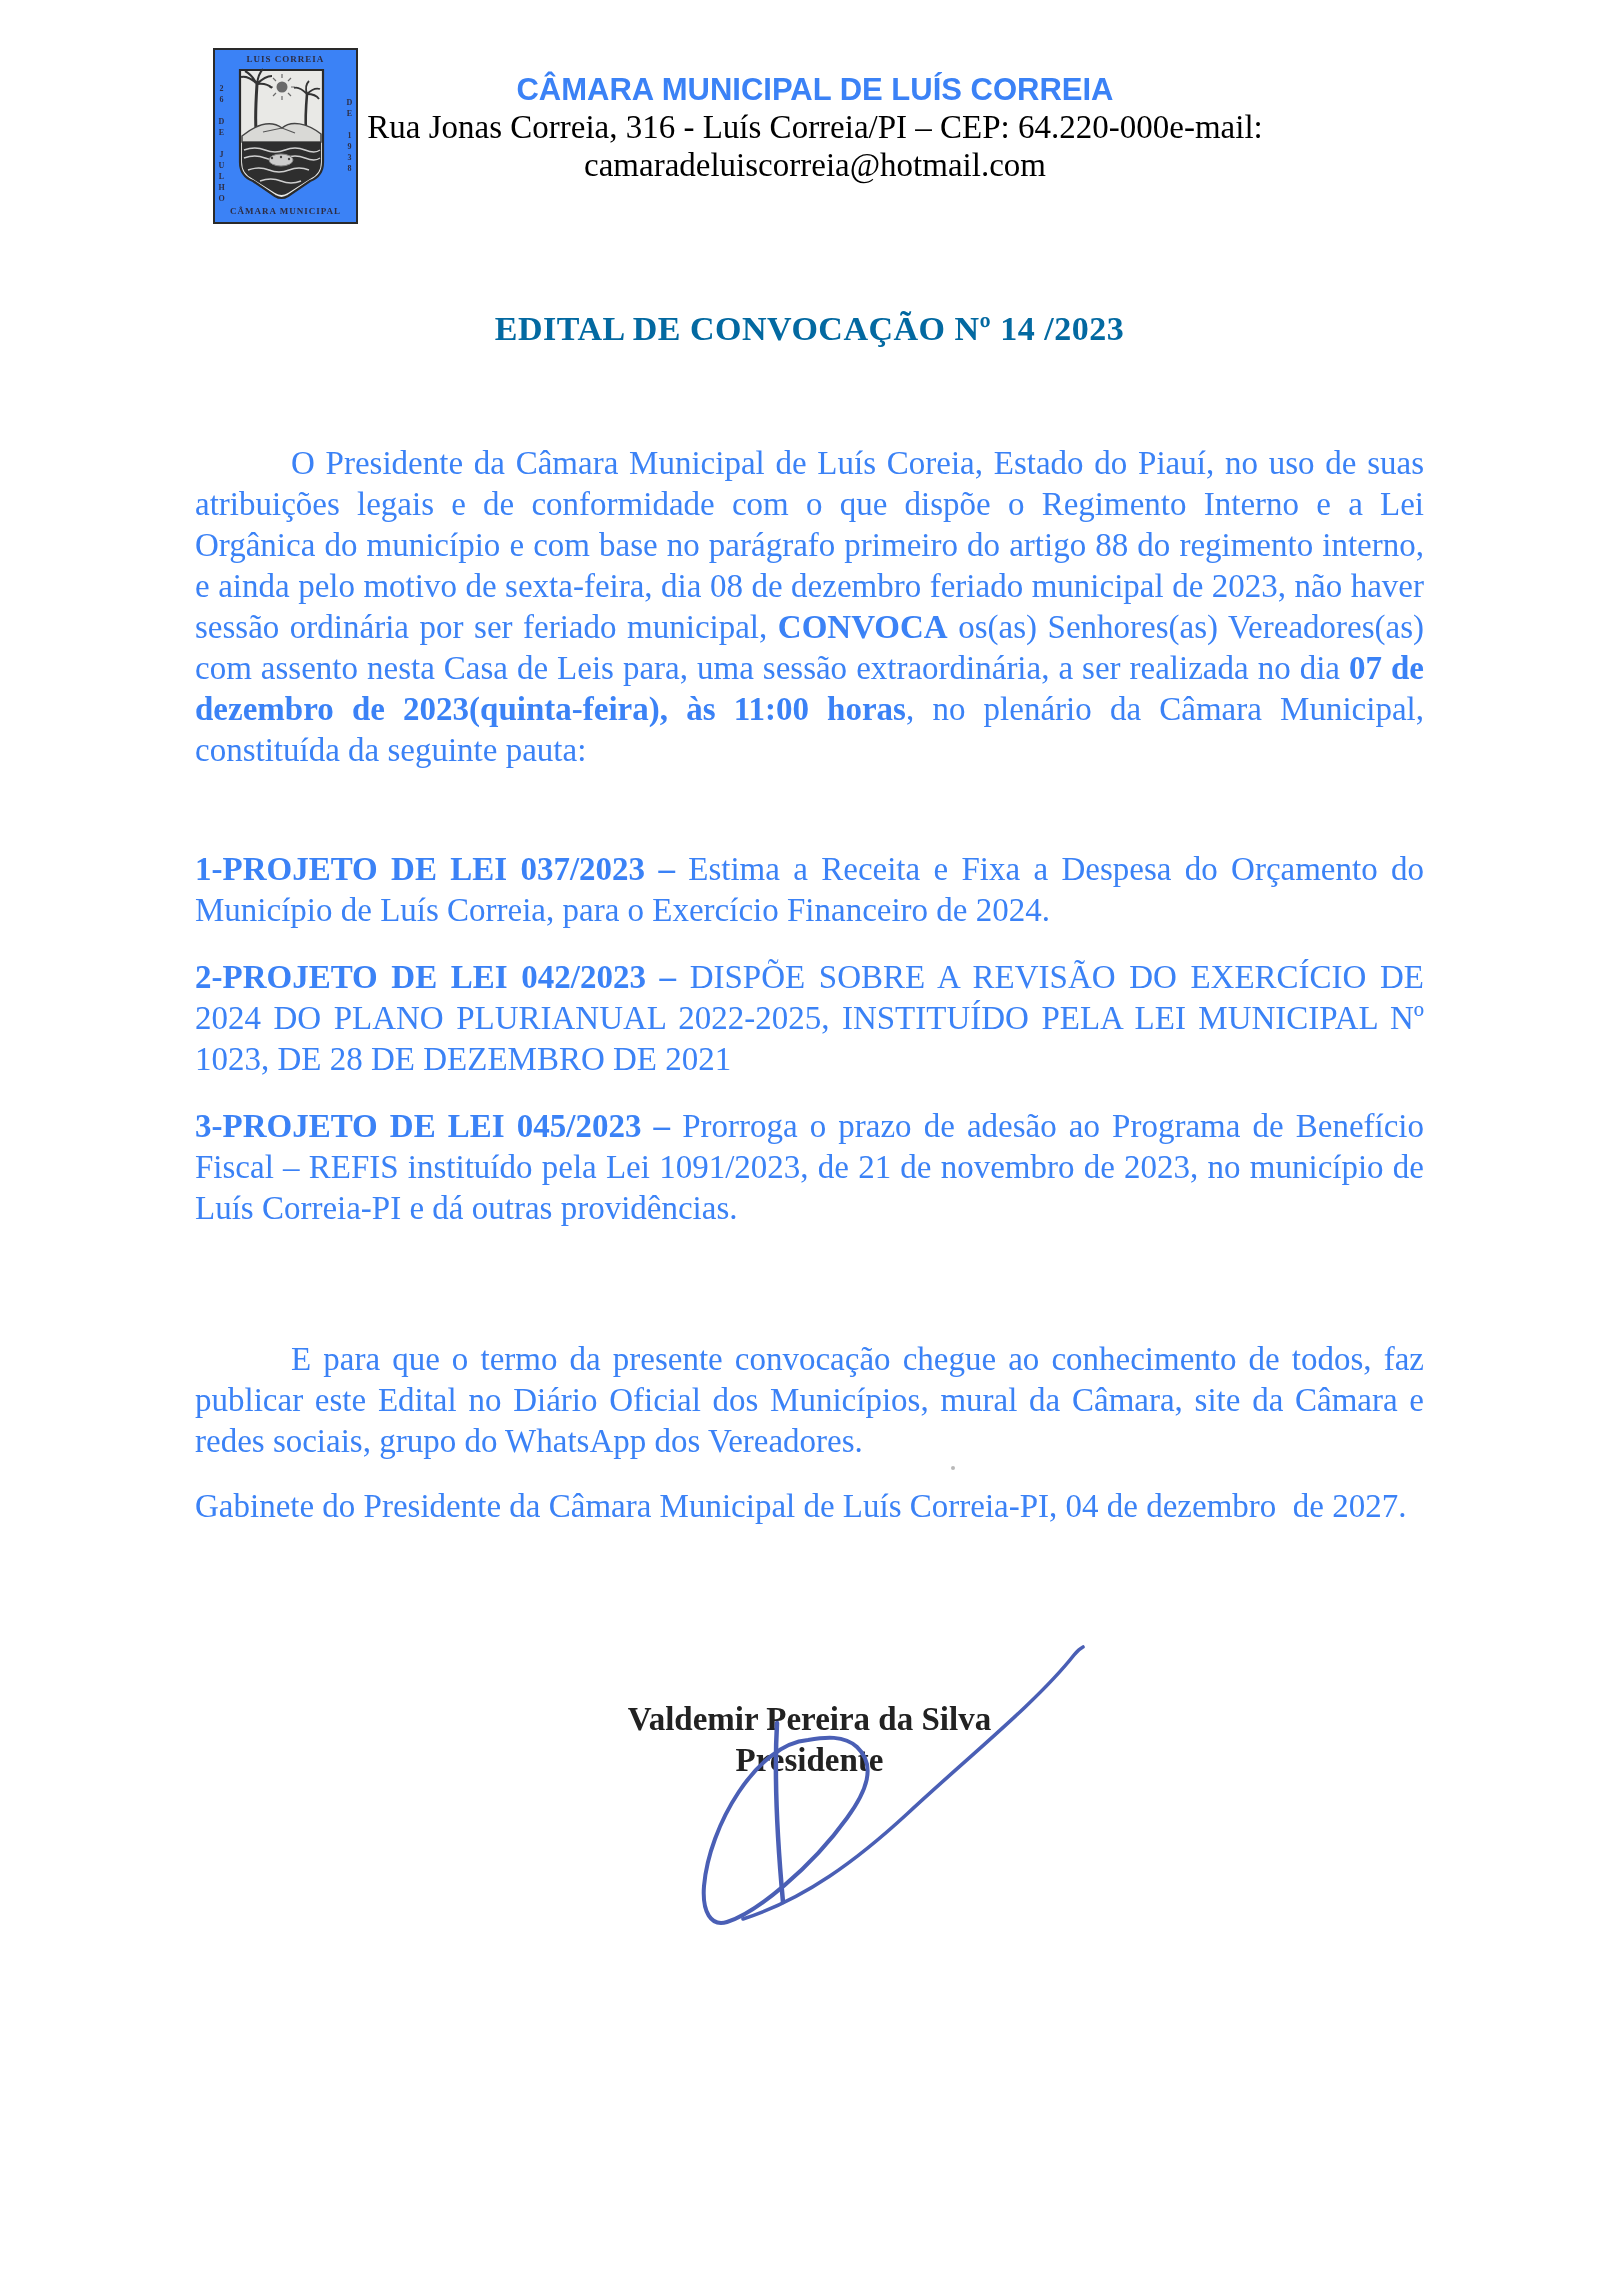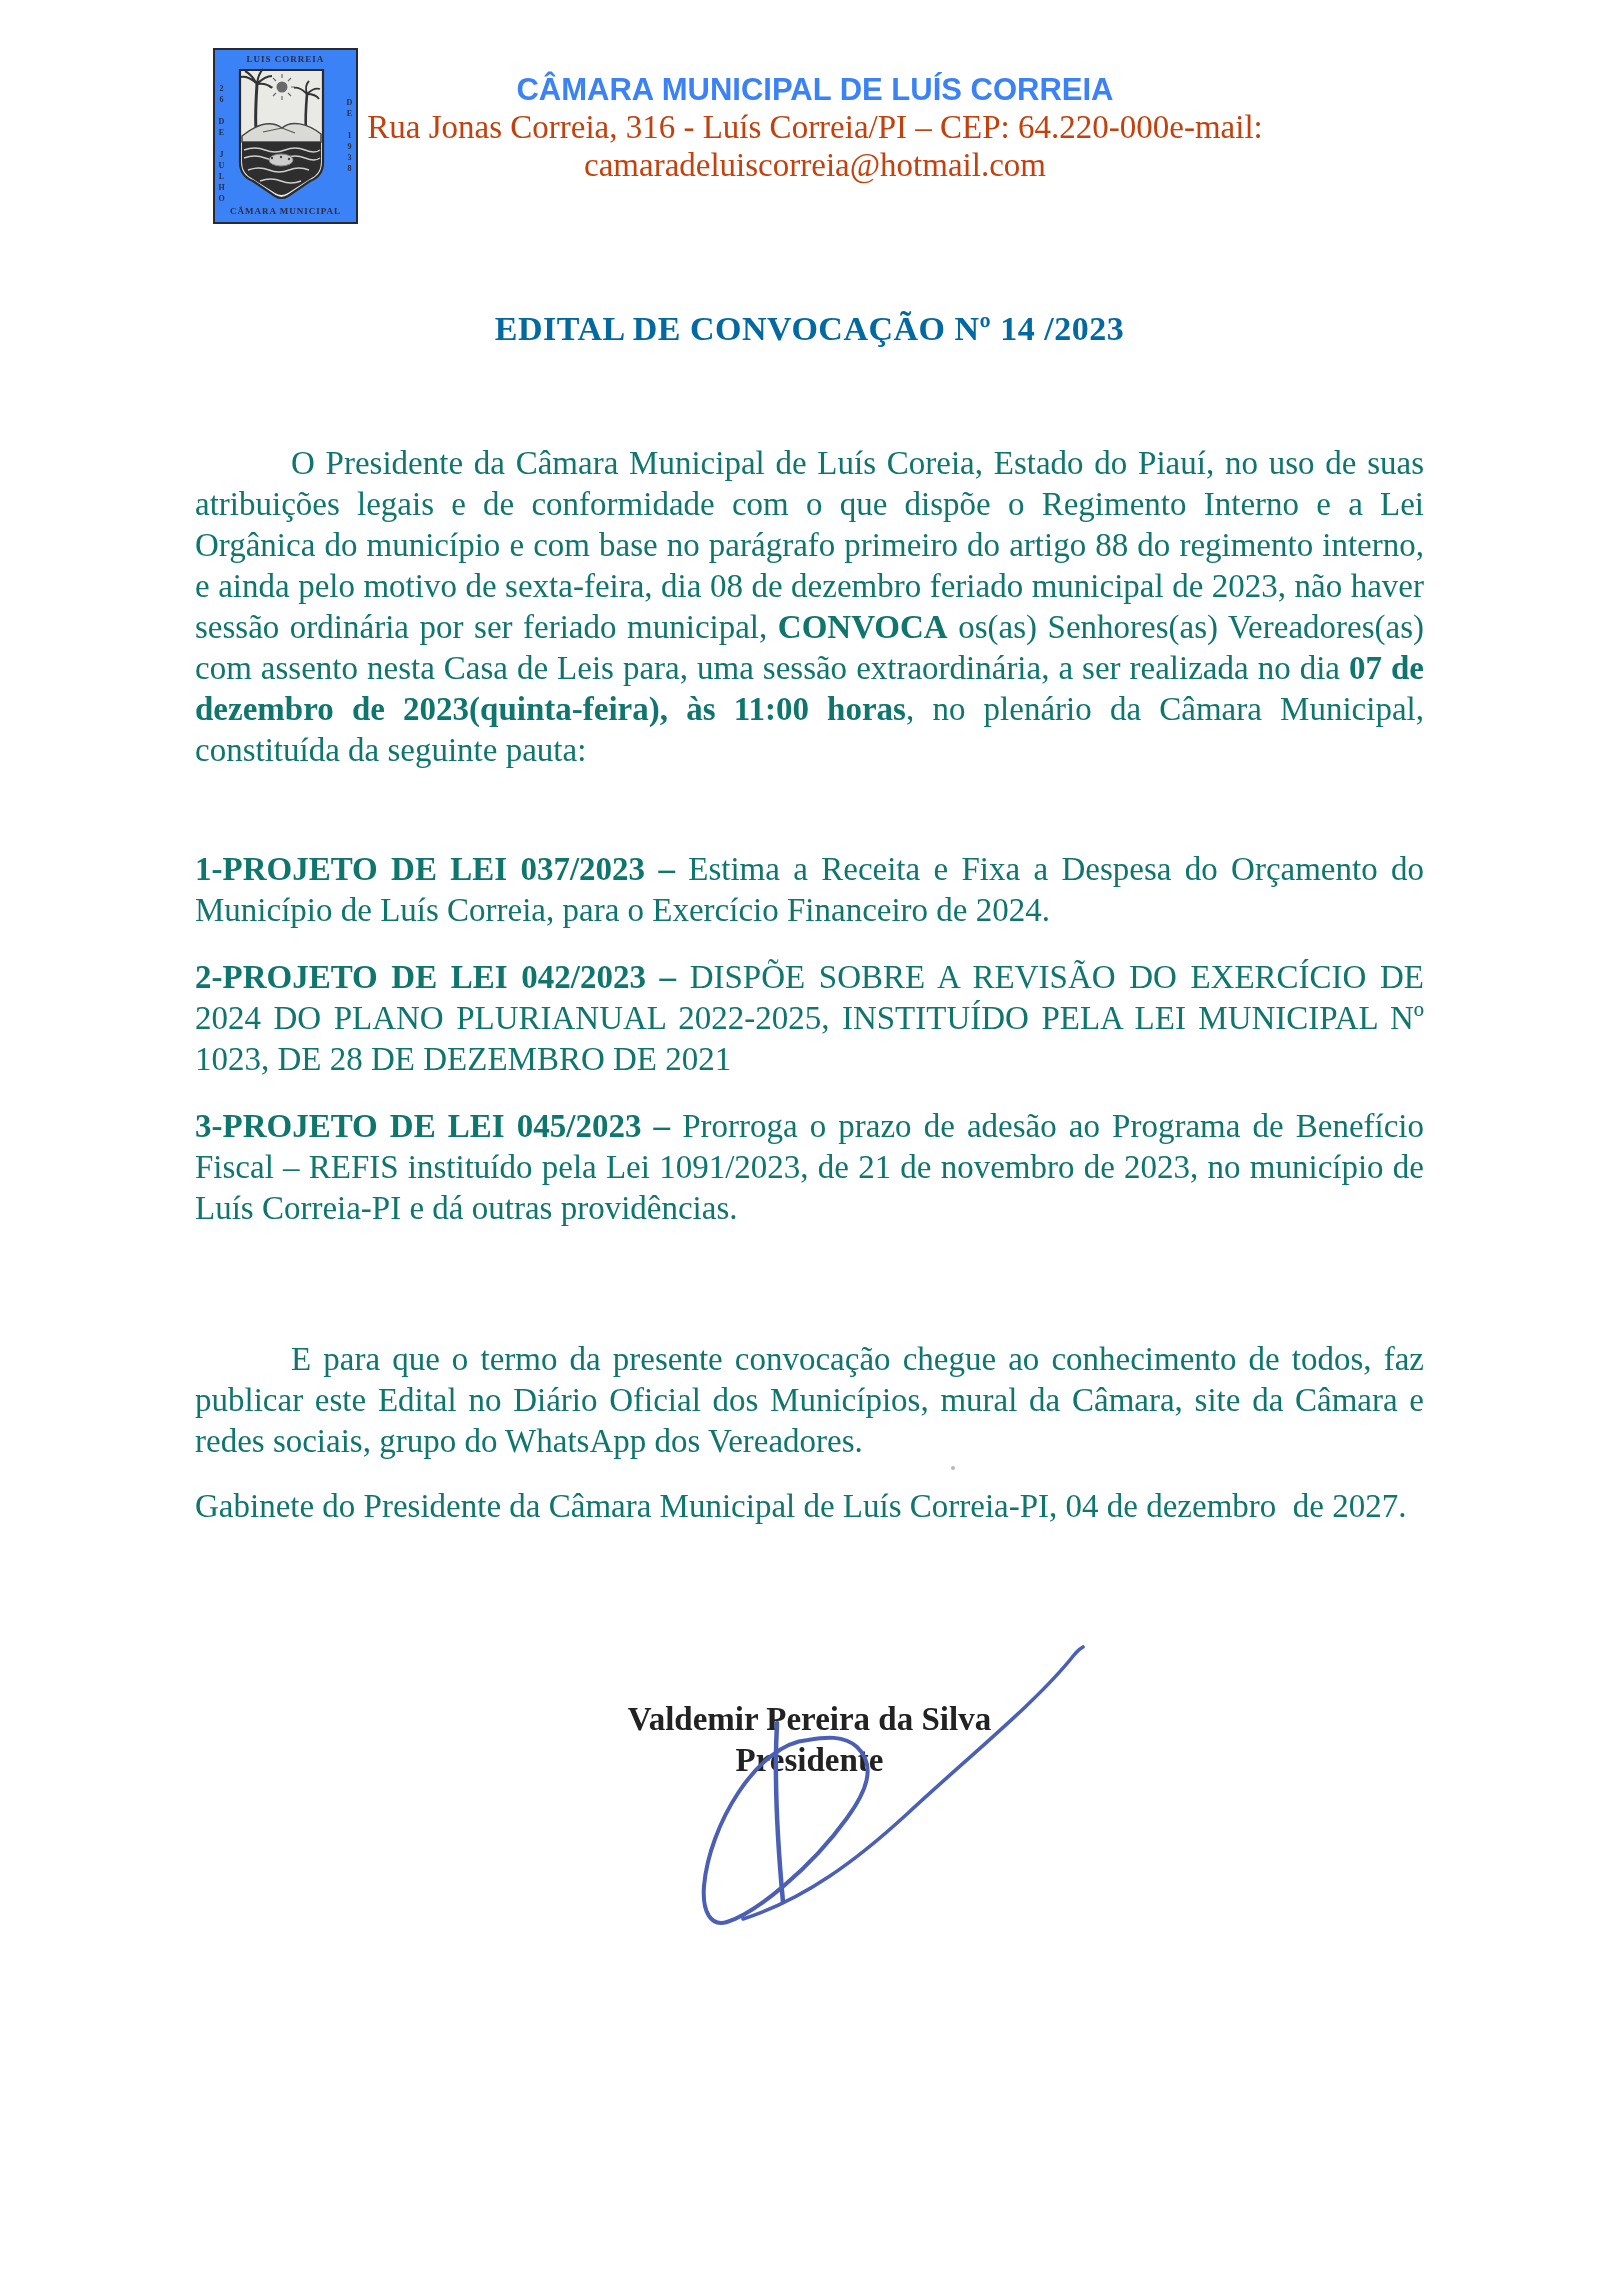--- a/index.html
+++ b/index.html
@@ -28,21 +28,21 @@
     font-family: "Liberation Sans", sans-serif;
     font-weight: 700;
     font-size: 31px;
     letter-spacing: 0px;
     color: #3b82f6;
     line-height: 36px;
   }
   .header-line {
     font-size: 33px;
     line-height: 38px;
-    color: #c2410c;
+    color: #000000;
   }
   
   .emblem {
     position: absolute;
     left: 213px;
     top: 48px;
     width: 145px;
     height: 176px;
     border: 2px solid #2a2a2a;
     background: #3b82f6;
@@ -81,21 +81,21 @@
     font-size: 34px;
     letter-spacing: 0.5px;
     color: #0369a1;
   }
   
   .body-text {
     font-size: 33px;
     line-height: 41px;
     text-align: justify;
     margin: 0;
-    color: #0f766e;
+    color: #3b82f6;
   }
   .indent { text-indent: 96px; }
   .intro   { margin-top: 95px; }
   .agenda-item { margin-top: 26px; }
   .agenda-first { margin-top: 78px; }
   .closing { margin-top: 110px; }
   .office  { margin-top: 24px; white-space: pre-wrap; }
   
   .signature-block {
     margin-top: 172px;

